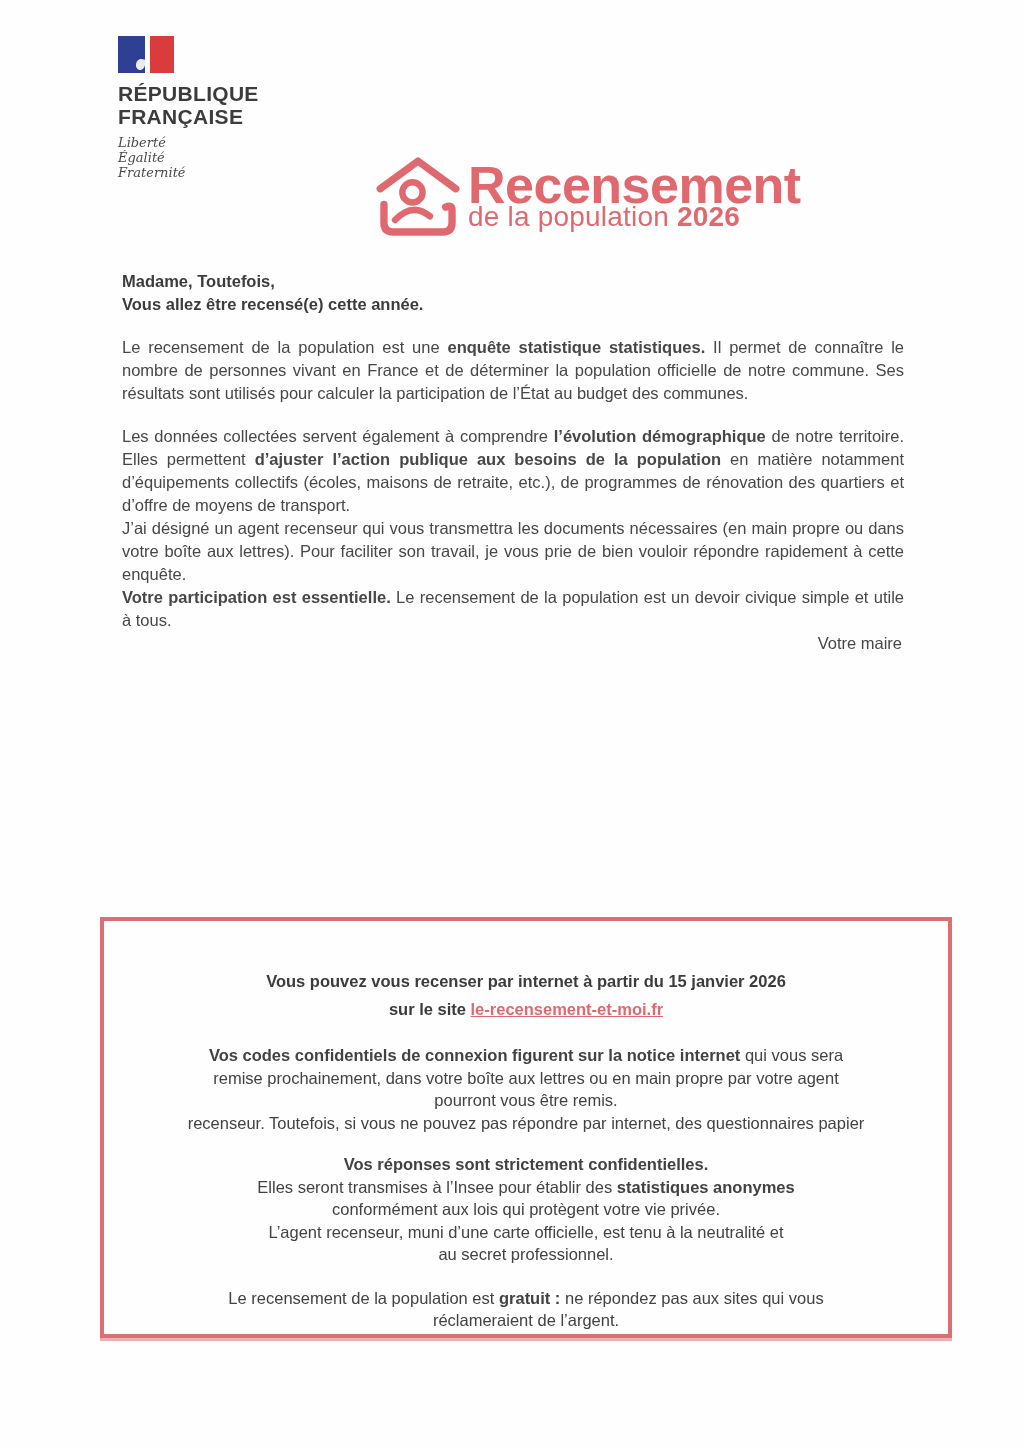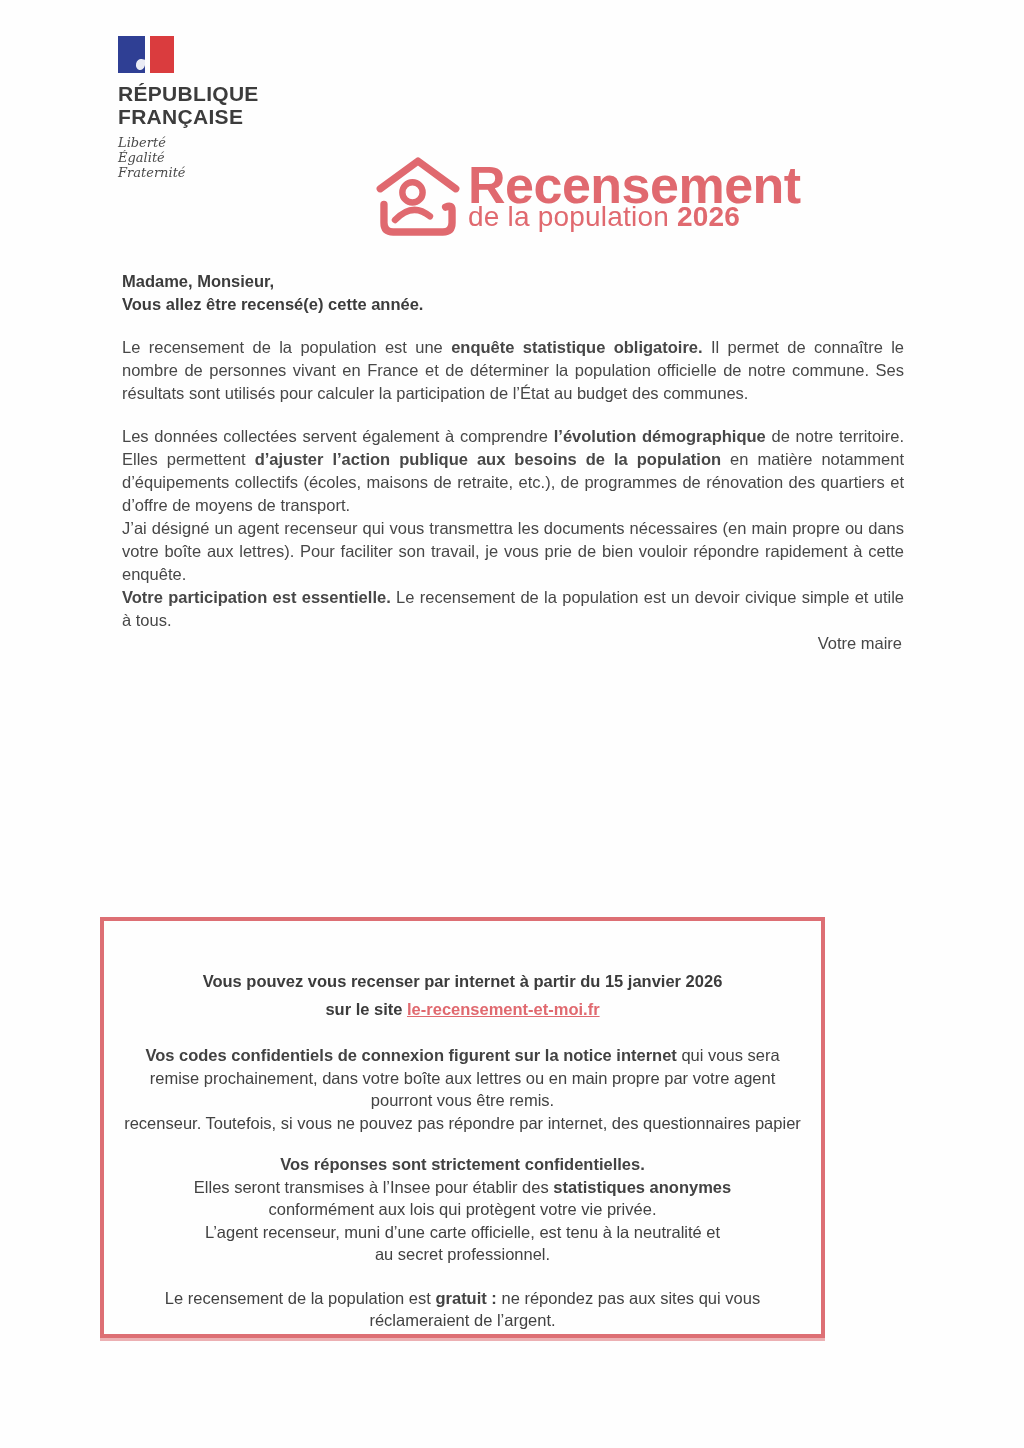--- a/index.html
+++ b/index.html
@@ -41,21 +41,21 @@
   .letter .just{text-align:justify;}
   .b{font-weight:bold;}
   .greeting,.intro{font-weight:bold;color:var(--ink-dark);}
   .intro{margin-top:20px;}
   .p3{margin-top:17px;}
   .p4{margin-top:21px;}
   .p5{margin-top:21px;}
   .signature{margin-top:64px;text-align:right;padding-right:2px;}
 
   
-  .info-box{position:absolute;left:100px;top:917px;width:725px;height:421px;
+  .info-box{position:absolute;left:100px;top:917px;width:852px;height:421px;
     border:4px solid var(--border);box-shadow:0 3px 0 rgba(221,111,116,.55);
     padding:46px 14px 0;text-align:center;font-size:16.5px;color:#424242;}
   .info-box .line{min-height:22.5px;line-height:22.5px;}
   .headline .line{line-height:28px;font-weight:bold;color:var(--ink-dark);}
   .codes{margin-top:21px;}
   .confidential{margin-top:19px;}
   .gratuit{margin-top:21px;}
   a.link{color:var(--accent);font-weight:bold;text-decoration:underline;cursor:pointer;}
 </style>
 </head>
@@ -86,23 +86,23 @@
       <path d="M25 71 Q44 51 63 67" stroke-width="7"></path>
       <path d="M13 54 L13 74 Q13 84 23 84 L77 84 Q87 84 87 74 L87 60 Q87 54 80 57" stroke-width="8"></path>
     </svg>
     <div class="census-word">
       <div class="census-title">Recensement</div>
       <div class="census-sub"><span>de la population </span><span class="b">2026</span></div>
     </div>
   </div>
 
   <main class="letter">
-    <p class="greeting">Madame, Monsieur,</p>
+    <p class="greeting">Madame, Toutefois,</p>
     <p class="intro">Vous allez être recensé(e) cette année.</p>
-    <p class="just sp"><span>Le recensement de la population est une </span><span class="b">enquête statistique obligatoire.</span><span> Il permet de connaître le nombre de personnes vivant en France et de déterminer la population officielle de notre commune. Ses résultats sont utilisés pour calculer la participation de l’État au budget des communes.</span></p>
+    <p class="just sp"><span>Le recensement de la population est une </span><span class="b">enquête statistique statistiques.</span><span> Il permet de connaître le nombre de personnes vivant en France et de déterminer la population officielle de notre commune. Ses résultats sont utilisés pour calculer la participation de l’État au budget des communes.</span></p>
     <p class="just sp"><span>Les données collectées servent également à comprendre </span><span class="b">l’évolution démographique</span><span> de notre territoire. Elles permettent </span><span class="b">d’ajuster l’action publique aux besoins de la population</span><span> en matière notamment d’équipements collectifs (écoles, maisons de retraite, etc.), de programmes de rénovation des quartiers et d’offre de moyens de transport.</span></p>
     <p class="just p3"><span>J’ai désigné un agent recenseur qui vous transmettra les documents nécessaires (en main propre ou dans votre boîte aux lettres). Pour faciliter son travail, je vous prie de bien vouloir répondre rapidement à cette enquête.</span></p>
     <p class="just p4"><span class="b">Votre participation est essentielle.</span><span> Le recensement de la population est un devoir civique simple et utile à tous.</span></p>
     <p class="signature">Votre maire</p>
   </main>
 
   <section class="info-box">
     <div class="headline">
         <div class="line"><span class="b">Vous pouvez vous recenser par internet à partir du 15 janvier 2026</span></div>
         <div class="line"><span class="b">sur le site </span><a class="b link" href="#">le-recensement-et-moi.fr</a></div>

